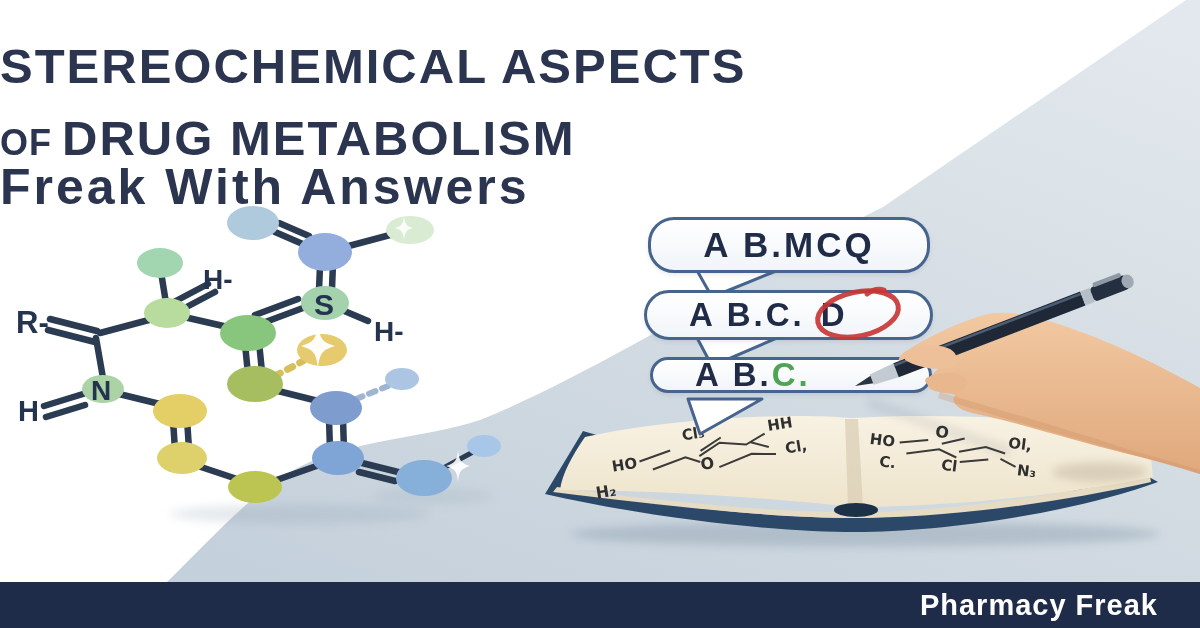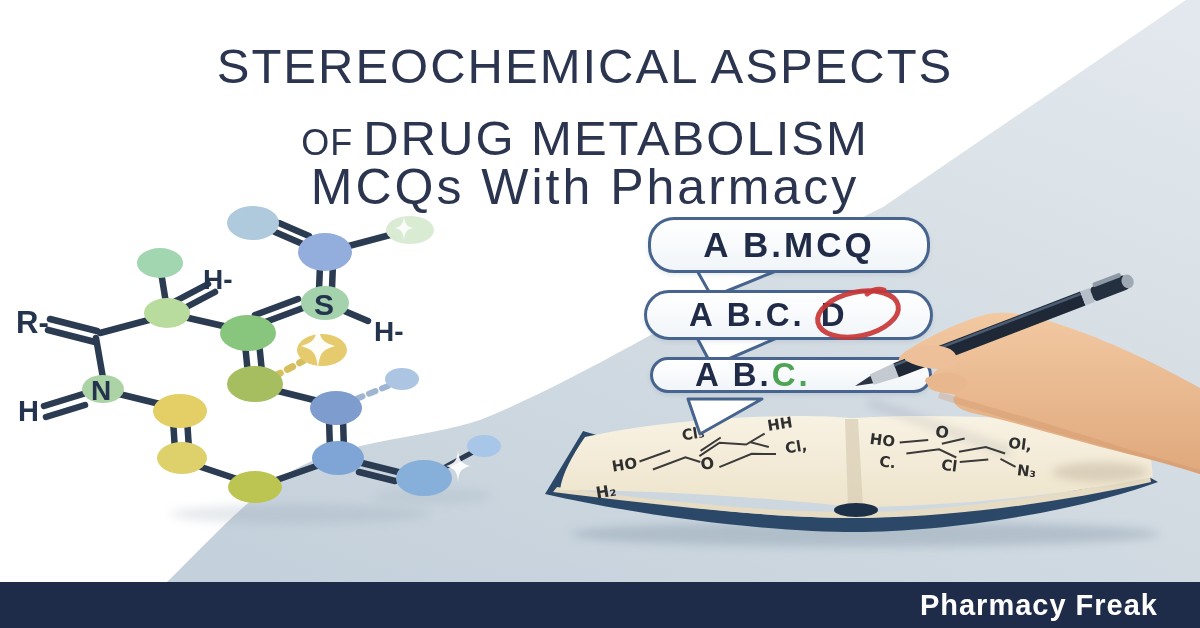--- a/index.html
+++ b/index.html
@@ -6,21 +6,21 @@
   .canvas{
     position:relative;width:1200px;height:628px;overflow:hidden;
     background:#ffffff;
     font-family:"Liberation Sans", sans-serif;
   }
   
   .wedge{position:absolute;inset:0;z-index:1;pointer-events:none;}
   
   .title{
     position:absolute;left:0;top:44px;width:1170px;z-index:3;
-    text-align:center;color:#2b3550;font-weight:normal;line-height:44px;
+    text-align:left;color:#2b3550;font-weight:bold;line-height:44px;
     letter-spacing:2px;
   }
   .title .l1{font-size:49px;}
   .title .l2{font-size:49px;margin-top:28px;}
   .title .l2 .small{font-size:36px;letter-spacing:1px;margin-right:10px;}
   .title .l3{font-size:50px;letter-spacing:3px;}
   
   .art{position:absolute;inset:0;z-index:2;pointer-events:none;}
   .over{position:absolute;inset:0;z-index:5;pointer-events:none;}
   
@@ -62,21 +62,21 @@
       </linearGradient>
     </defs>
     <path d="M1186,0 L1200,0 L1200,628 L140,628 L167,582 C210,540 250,495 290,472 C350,438 420,440 480,420 C600,372 760,268 883,207 Z" fill="url(#wg)"></path>
   </svg>
 
   <div class="title">
     <div class="l1">STEREOCHEMICAL ASPECTS</div>
     <div class="l2">
       <span class="small">OF</span><span>DRUG METABOLISM</span>
     </div>
-    <div class="l3">MCQs With Pharmacy</div>
+    <div class="l3">Freak With Answers</div>
   </div>
 
   <svg class="art" width="1200" height="628" viewBox="0 0 1200 628">
     <defs>
       <filter id="soft" x="-60%" y="-60%" width="220%" height="220%">
           <feGaussianBlur stdDeviation="5"></feGaussianBlur>
         </filter>
       <linearGradient id="pageg" x1="0" y1="0" x2="0" y2="1">
         <stop offset="0" stop-color="#f8f2e3"></stop>
           <stop offset="1" stop-color="#eee4cc"></stop>

